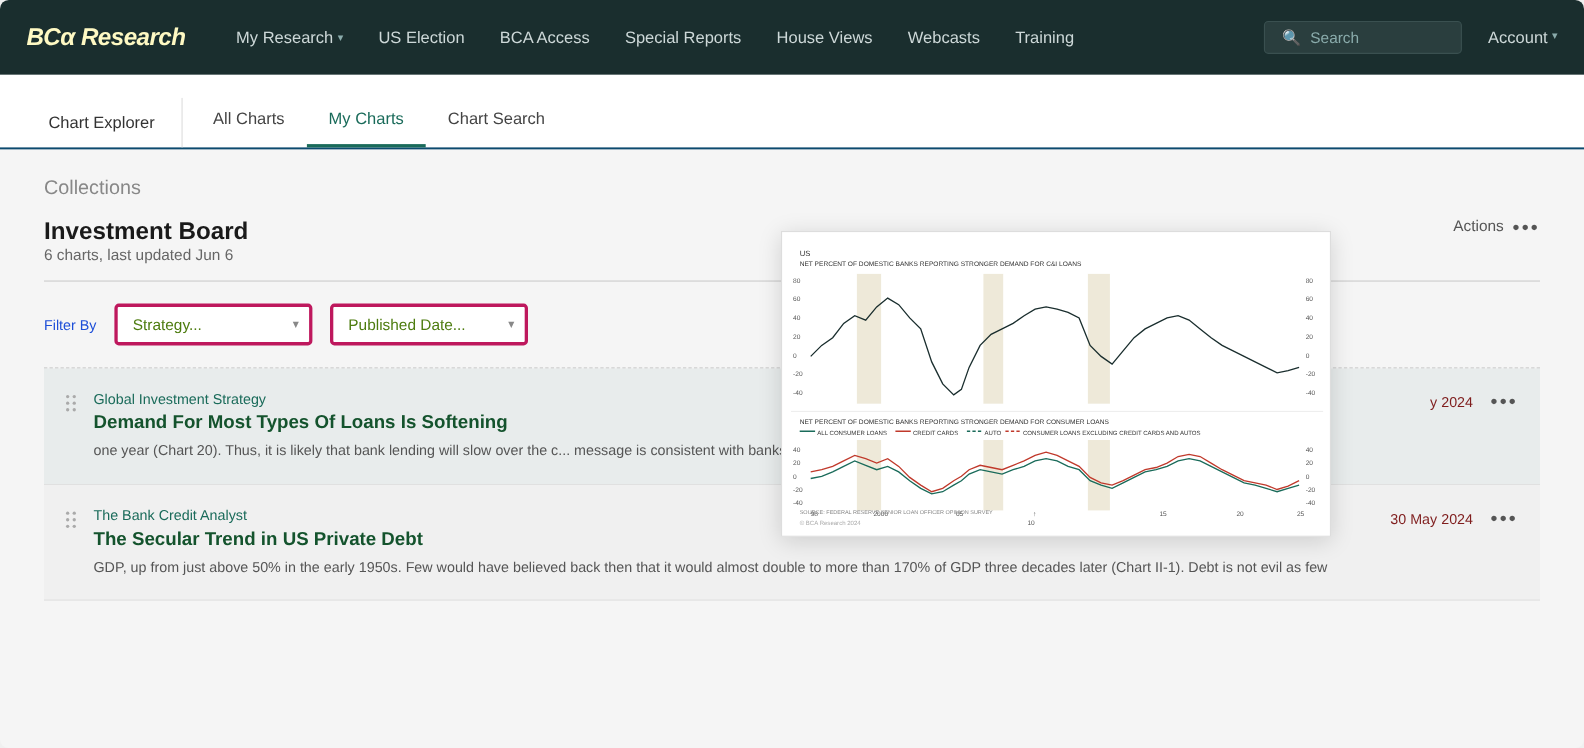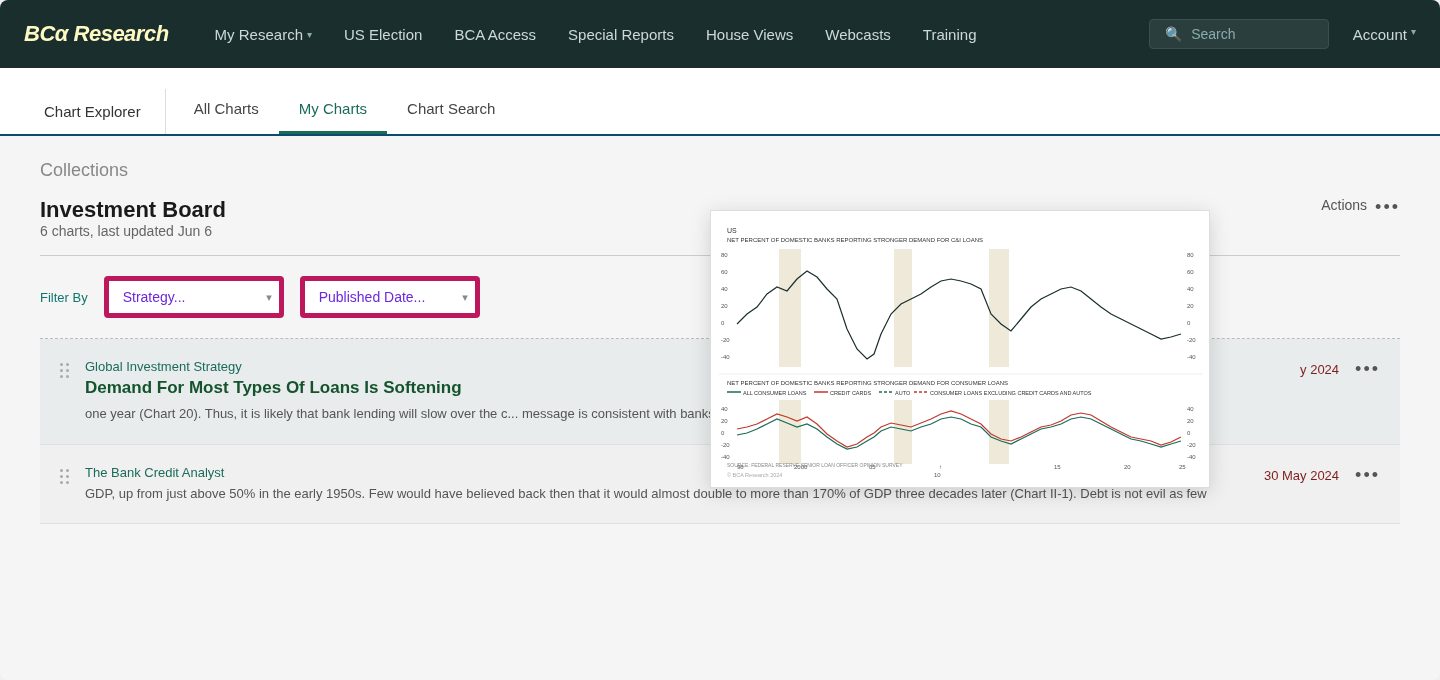--- a/index.html
+++ b/index.html
@@ -148,32 +148,32 @@
     }
     .divider { border: none; border-top: 1px solid #ccc; margin-bottom: 20px; }
 
     
     .filter-bar {
       display: flex;
       align-items: center;
       gap: 16px;
       margin-bottom: 20px;
     }
-    .filter-label { font-size: 13px; color: #0f766e; white-space: nowrap; }
+    .filter-label { font-size: 13px; color: #1d4ed8; white-space: nowrap; }
     .filter-select-wrapper {
       position: relative;
       display: inline-block;
     }
     .filter-select-wrapper select {
       background: #fff;
-      border: 5px solid #be185d;
+      border: 3px solid #be185d;
       border-radius: 4px;
       padding: 8px 36px 8px 14px;
       font-size: 14px;
-      color: #6d28d9;
+      color: #4d7c0f;
       min-width: 180px;
       appearance: none;
       cursor: pointer;
     }
     .filter-select-wrapper .chevron {
       position: absolute;
       right: 12px;
       top: 50%;
       transform: translateY(-50%);
       pointer-events: none;
@@ -391,20 +391,21 @@
           <div class="dot"></div>
           <div class="dot"></div>
         </div>
       <div class="dot-row">
           <div class="dot"></div>
           <div class="dot"></div>
         </div>
     </div>
     <div class="chart-content">
       <div class="chart-strategy">The Bank Credit Analyst</div>
+      <div class="chart-title">The Secular Trend in US Private Debt</div>
       <div class="chart-excerpt">GDP, up from just above 50% in the early 1950s. Few would have believed back then that it would almost double to more than 170% of GDP three decades later (Chart II-1). Debt is not evil as few</div>
     </div>
     <div class="chart-meta">
       <span class="chart-date">30 May 2024</span>
       <span class="chart-more">•••</span>
     </div>
   </div>
 </div>
 
 <div class="chart-preview-wrapper">

